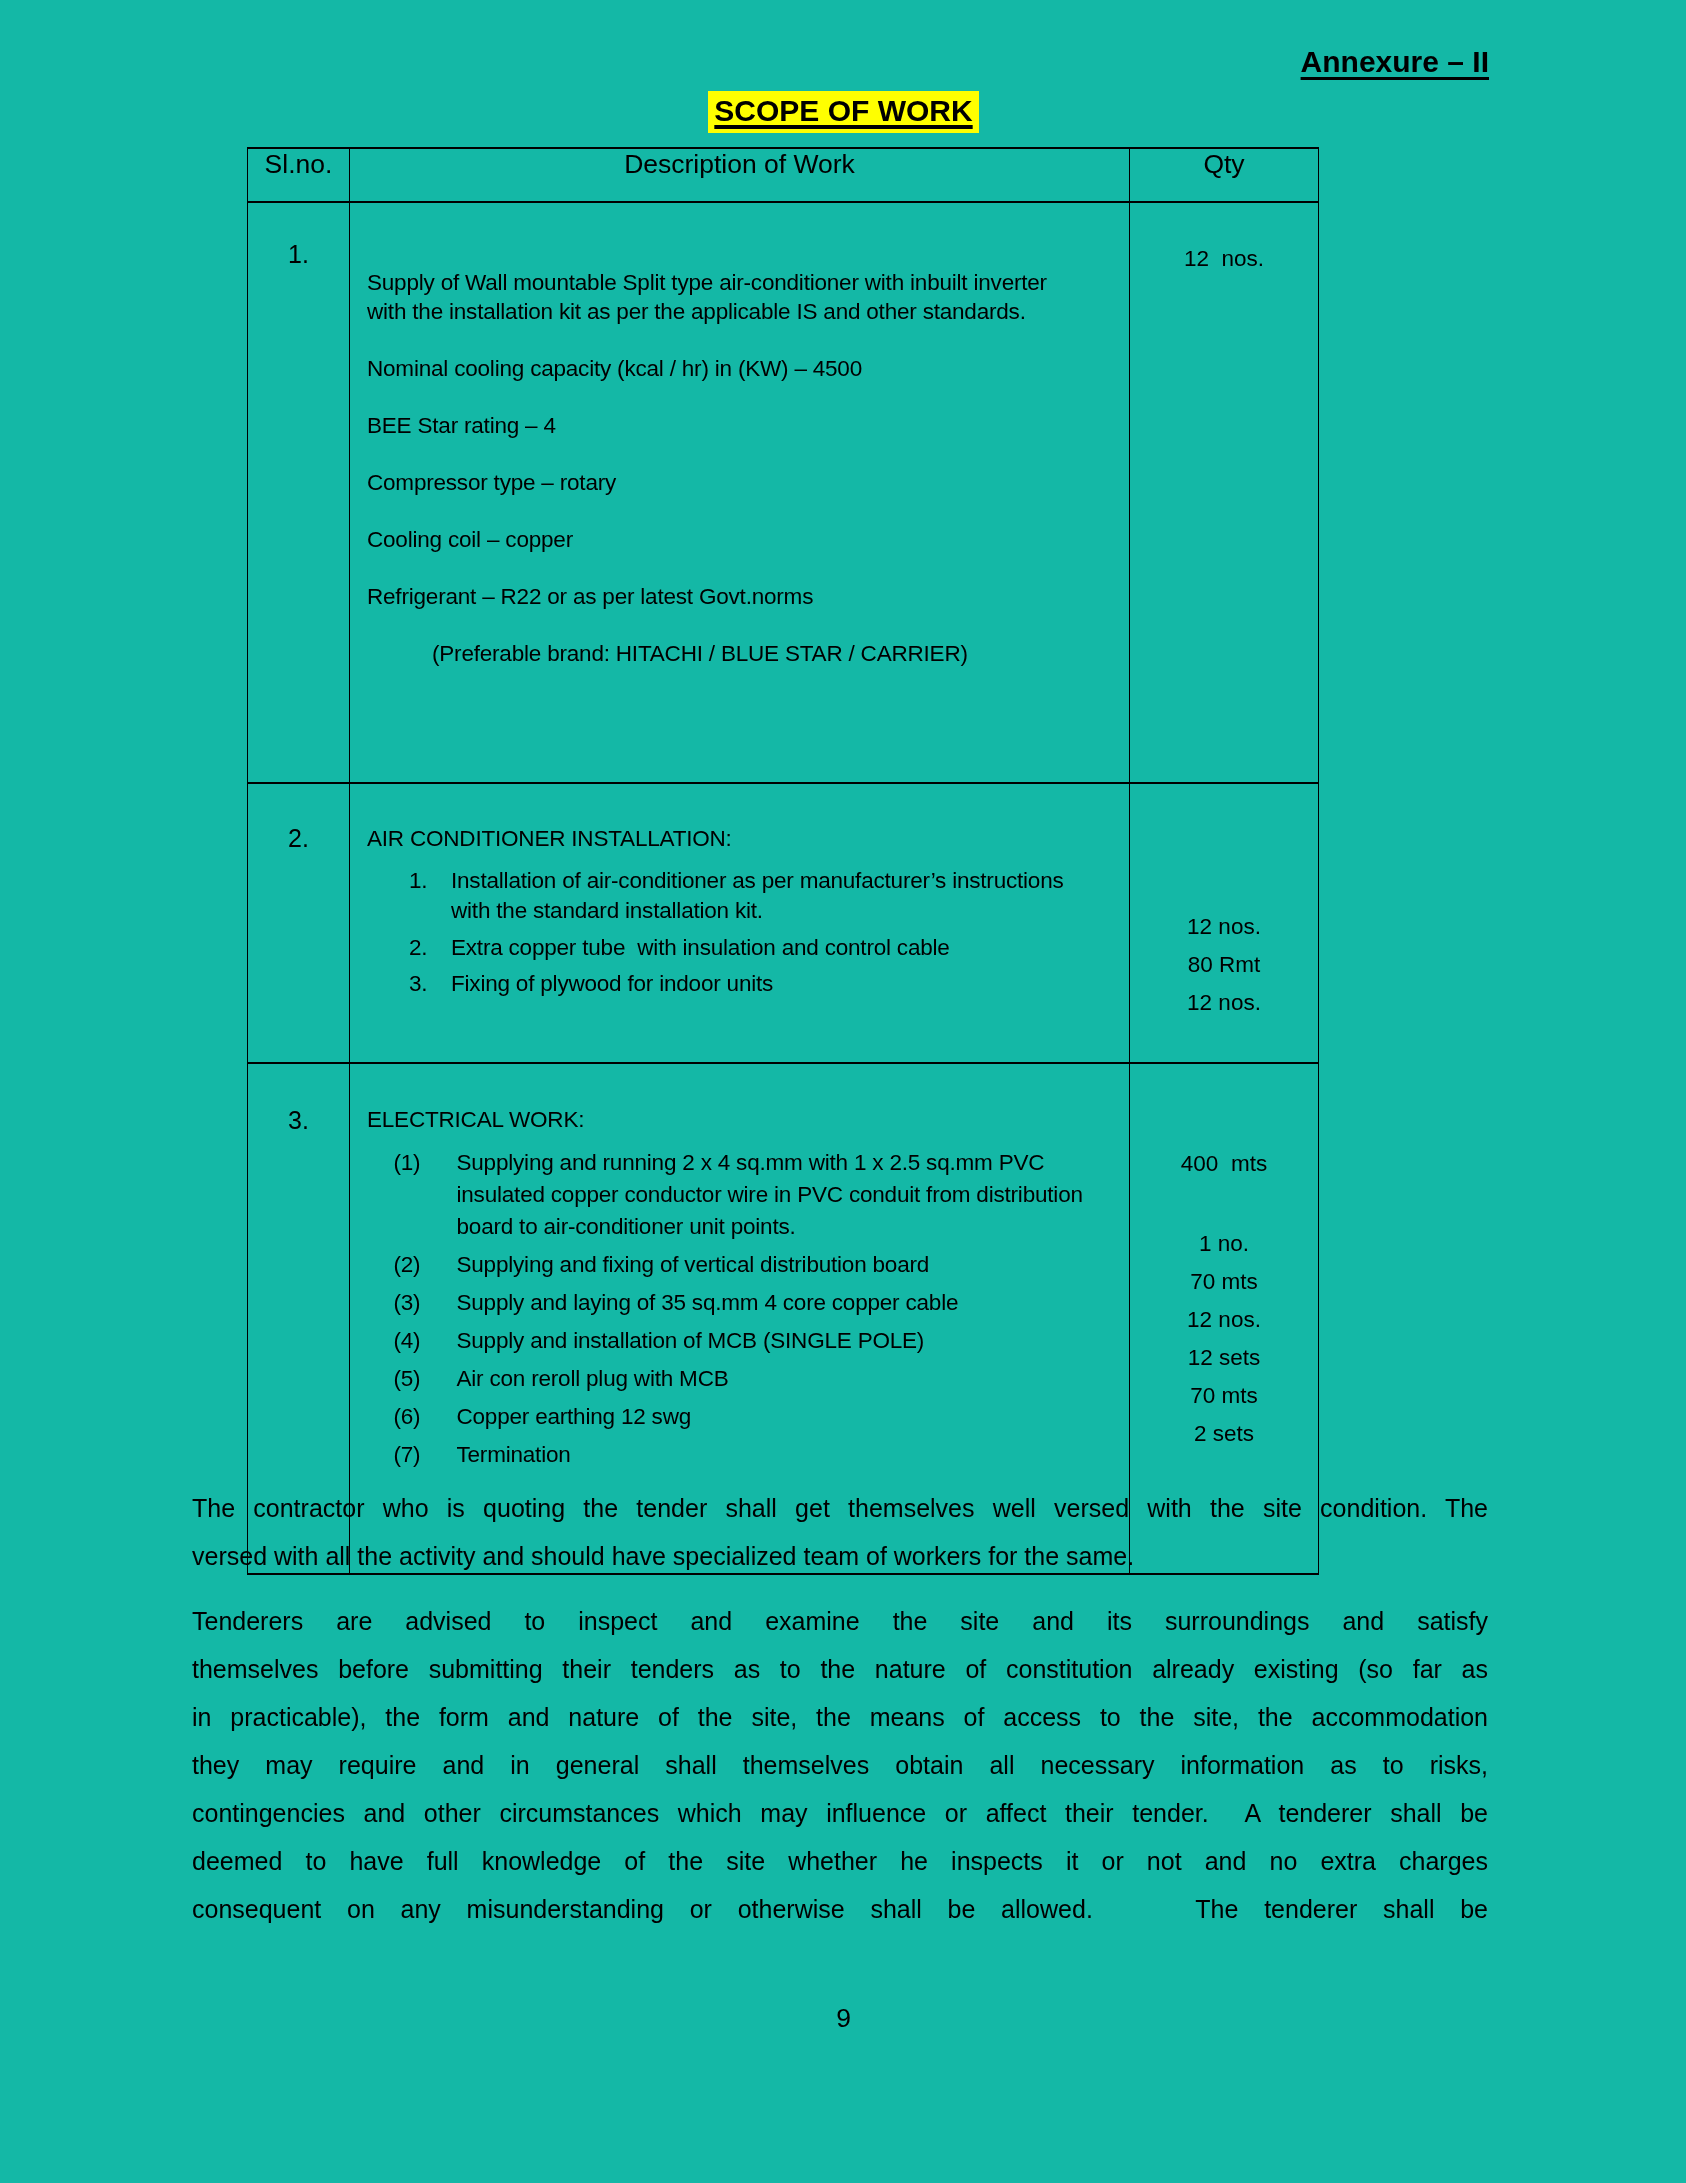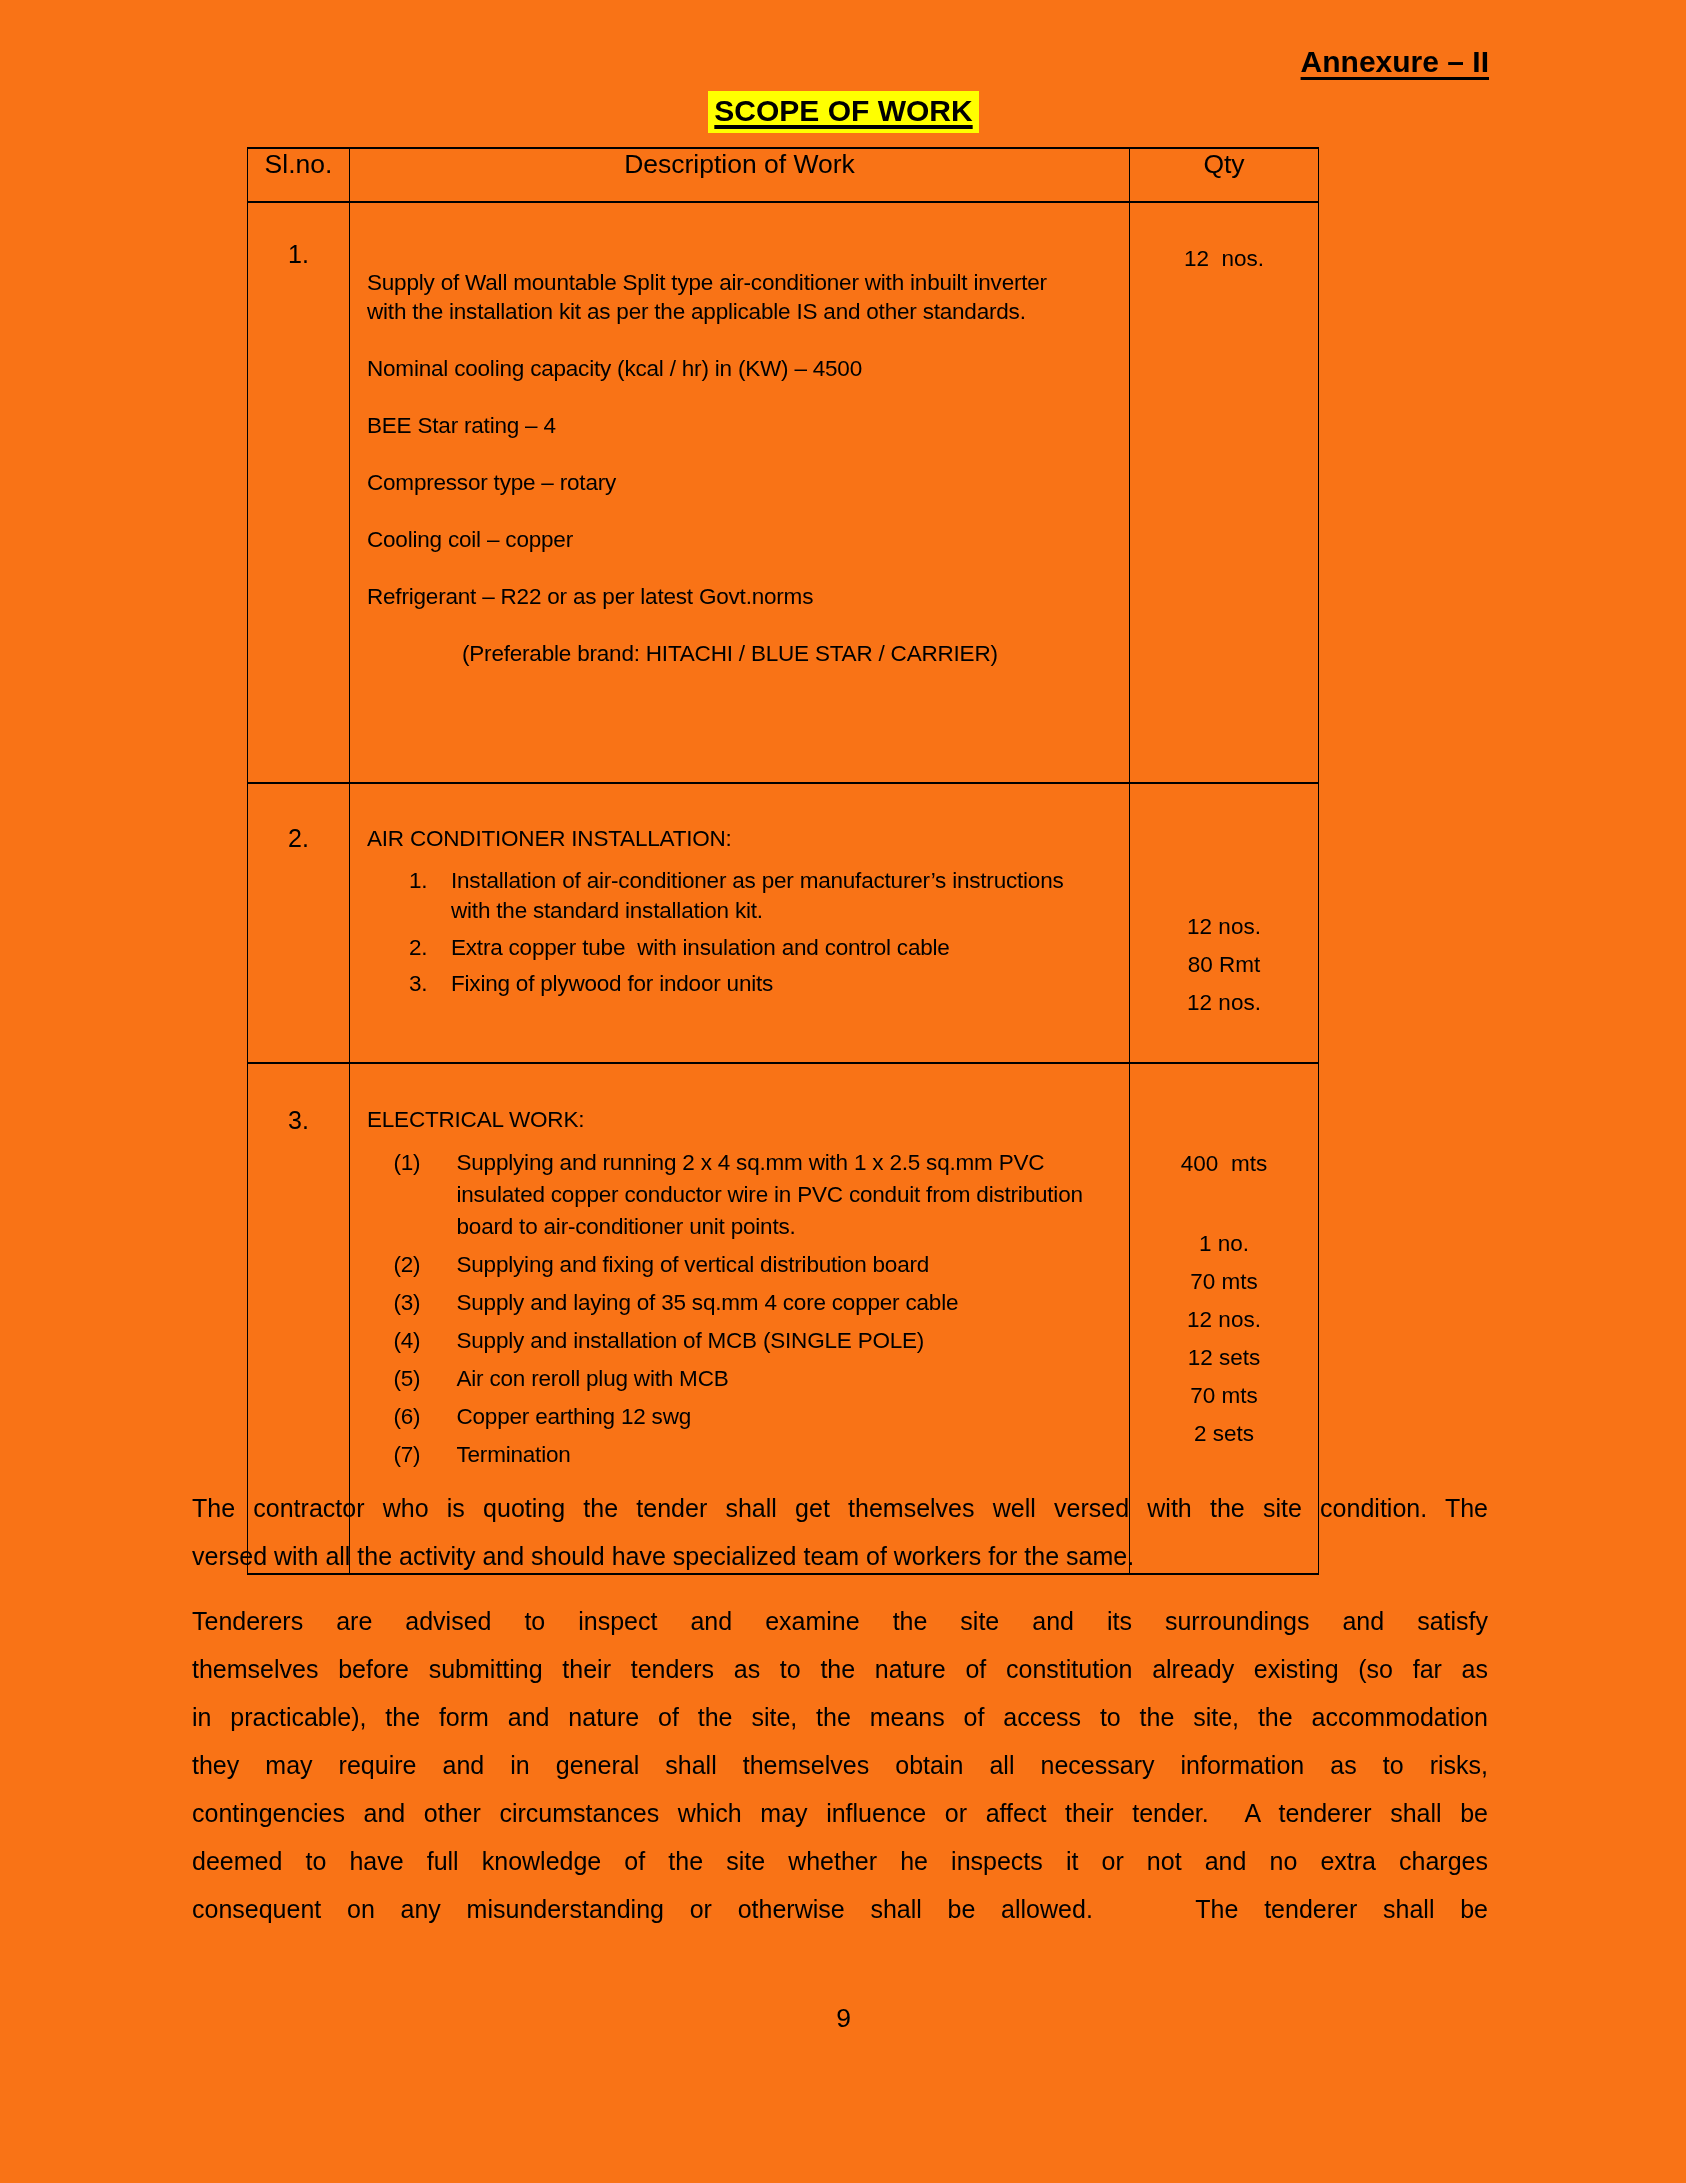--- a/index.html
+++ b/index.html
@@ -1,19 +1,19 @@
 <!DOCTYPE html>
 <html style="font-size:10.6px"><head>
 <meta charset="utf-8">
 <style>
   html,body{margin:0;padding:0;background:#888;}
   .page{
     position:relative;
     width:1687px;height:2183px;
-    background:#f97316;
+    background:#14b8a6;
     font-family:"Liberation Sans", sans-serif;
     color:#000;
     overflow:hidden;
   }
   
   .annexure{
     position:absolute;top:45px;right:198px;
     font-size:30px;font-weight:bold;
     text-decoration:underline;
     text-decoration-thickness:3.3px;
@@ -64,21 +64,21 @@
   tr.r2 td{height:238px;}
   tr.r3 td{height:468px;}
   td.desc{
     font-size:22.5px;font-weight:bold;letter-spacing:-0.2px;
     line-height:29px;
   }
   tr.r1 td.desc{padding:65px 60px 0 17px;}
   tr.r2 td.desc{padding:40px 40px 0 17px;}
   tr.r3 td.desc{padding:41px 33px 0 17px;}
   td.desc p{margin:0 0 28px 0;}
-  td.desc p.brand{margin-left:95px;}
+  td.desc p.brand{margin-left:65px;}
   .rhead{line-height:30px;}
   .list{margin-top:12px;}
   .item{display:flex;margin-bottom:6.6px;line-height:30px;}
   .l2 .item{margin-left:42px;}
   .l2 .num{width:42px;flex-shrink:0;}
   .l3 .item{margin-left:26.5px;line-height:32px;margin-bottom:6px;}
   .l3 .num{width:63px;flex-shrink:0;}
   .txt{flex:1;}
   td.qty{
     text-align:center;font-size:22.5px;font-weight:bold;

